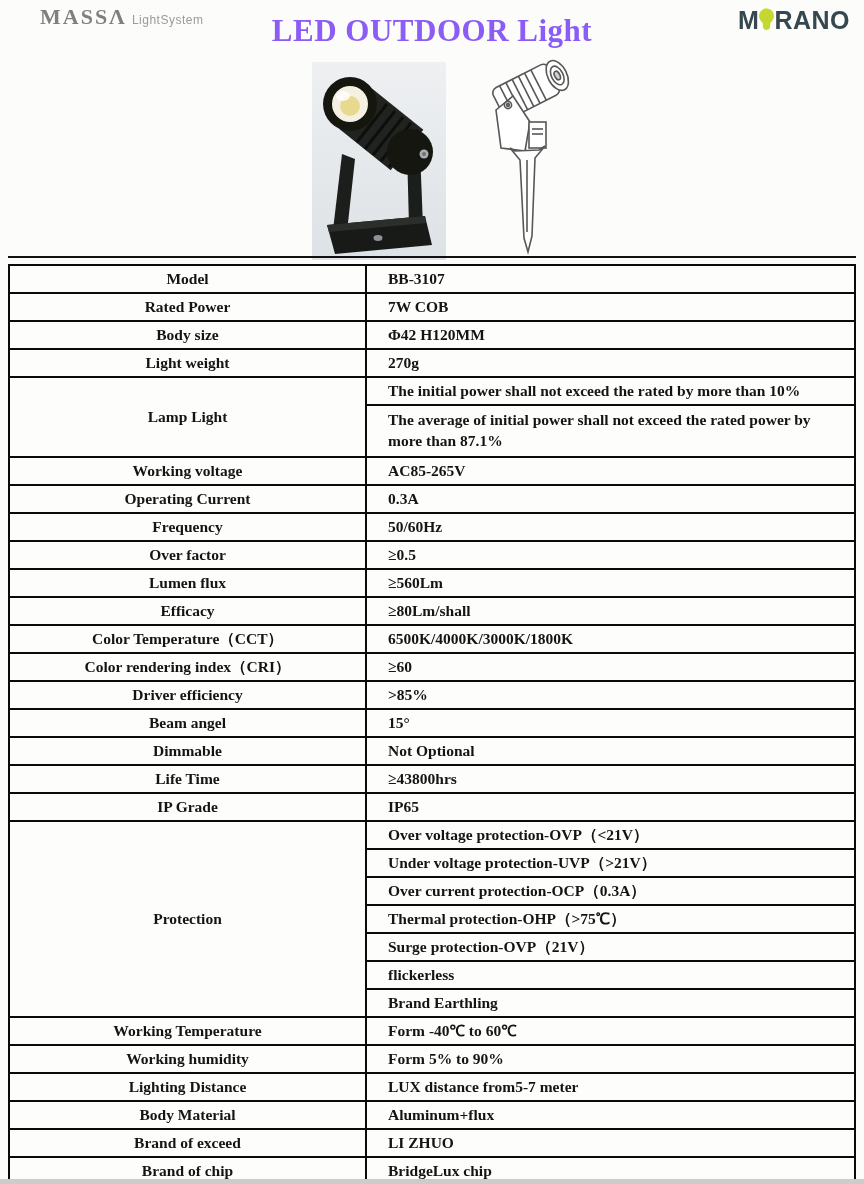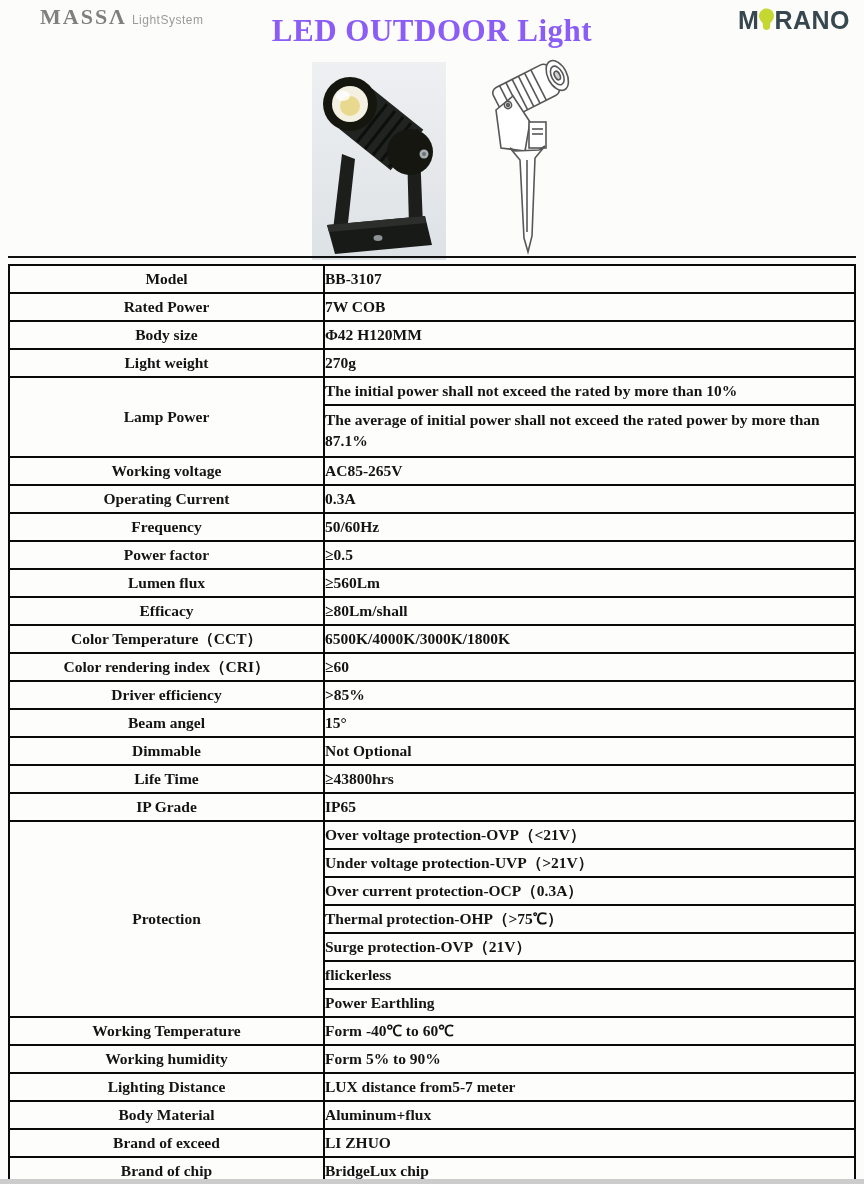--- a/index.html
+++ b/index.html
@@ -43,21 +43,21 @@
   
   .table-wrap{position:absolute;left:8px;top:256px;width:848px;}
   .top-line{border-top:2px solid #111;height:6px;}
   table.spec{
     width:848px;border-collapse:collapse;table-layout:fixed;
     background:#fdfdfc;
   }
   table.spec td{
     border:2px solid #0a0a0a;
     font-weight:700;font-size:15.5px;line-height:1.35;
-    padding:1px 0;overflow:hidden;
+    padding:1px 21px;overflow:hidden;
   }
   td.label-cell{width:313px;text-align:center;}
   td.value-cell{text-align:left;}
   tr.spec-row{height:28px;}
   td.tall{height:48px;}
   .bottom-strip{position:absolute;left:0;right:0;bottom:0;height:5px;background:#cccccc;}
 </style>
 </head>
 <body>
 
@@ -159,40 +159,40 @@
           </tr>
           <tr class="spec-row">
             <td class="label-cell" rowspan="1">Body size</td>
             <td class="value-cell">Φ42 H120MM</td>
           </tr>
           <tr class="spec-row">
             <td class="label-cell" rowspan="1">Light weight</td>
             <td class="value-cell">270g</td>
           </tr>
           <tr class="spec-row">
-            <td class="label-cell" rowspan="2">Lamp Power</td>
+            <td class="label-cell" rowspan="2">Lamp Light</td>
             <td class="value-cell">The initial power shall not exceed the rated by more than 10%</td>
           </tr>
           <tr class="spec-row">
             <td class="value-cell tall">The average of initial power shall not exceed the rated power by more than 87.1%</td>
           </tr>
           <tr class="spec-row">
             <td class="label-cell" rowspan="1">Working voltage</td>
             <td class="value-cell">AC85-265V</td>
           </tr>
           <tr class="spec-row">
             <td class="label-cell" rowspan="1">Operating Current</td>
             <td class="value-cell">0.3A</td>
           </tr>
           <tr class="spec-row">
             <td class="label-cell" rowspan="1">Frequency</td>
             <td class="value-cell">50/60Hz</td>
           </tr>
           <tr class="spec-row">
-            <td class="label-cell" rowspan="1">Power factor</td>
+            <td class="label-cell" rowspan="1">Over factor</td>
             <td class="value-cell">≥0.5</td>
           </tr>
           <tr class="spec-row">
             <td class="label-cell" rowspan="1">Lumen flux</td>
             <td class="value-cell">≥560Lm</td>
           </tr>
           <tr class="spec-row">
             <td class="label-cell" rowspan="1">Efficacy</td>
             <td class="value-cell">≥80Lm/shall</td>
           </tr>
@@ -237,21 +237,21 @@
           <tr class="spec-row">
             <td class="value-cell">Thermal protection-OHP（&gt;75℃）</td>
           </tr>
           <tr class="spec-row">
             <td class="value-cell">Surge protection-OVP（21V）</td>
           </tr>
           <tr class="spec-row">
             <td class="value-cell">flickerless</td>
           </tr>
           <tr class="spec-row">
-            <td class="value-cell">Power Earthling</td>
+            <td class="value-cell">Brand Earthling</td>
           </tr>
           <tr class="spec-row">
             <td class="label-cell" rowspan="1">Working Temperature</td>
             <td class="value-cell">Form -40℃ to 60℃</td>
           </tr>
           <tr class="spec-row">
             <td class="label-cell" rowspan="1">Working humidity</td>
             <td class="value-cell">Form 5% to 90%</td>
           </tr>
           <tr class="spec-row">

